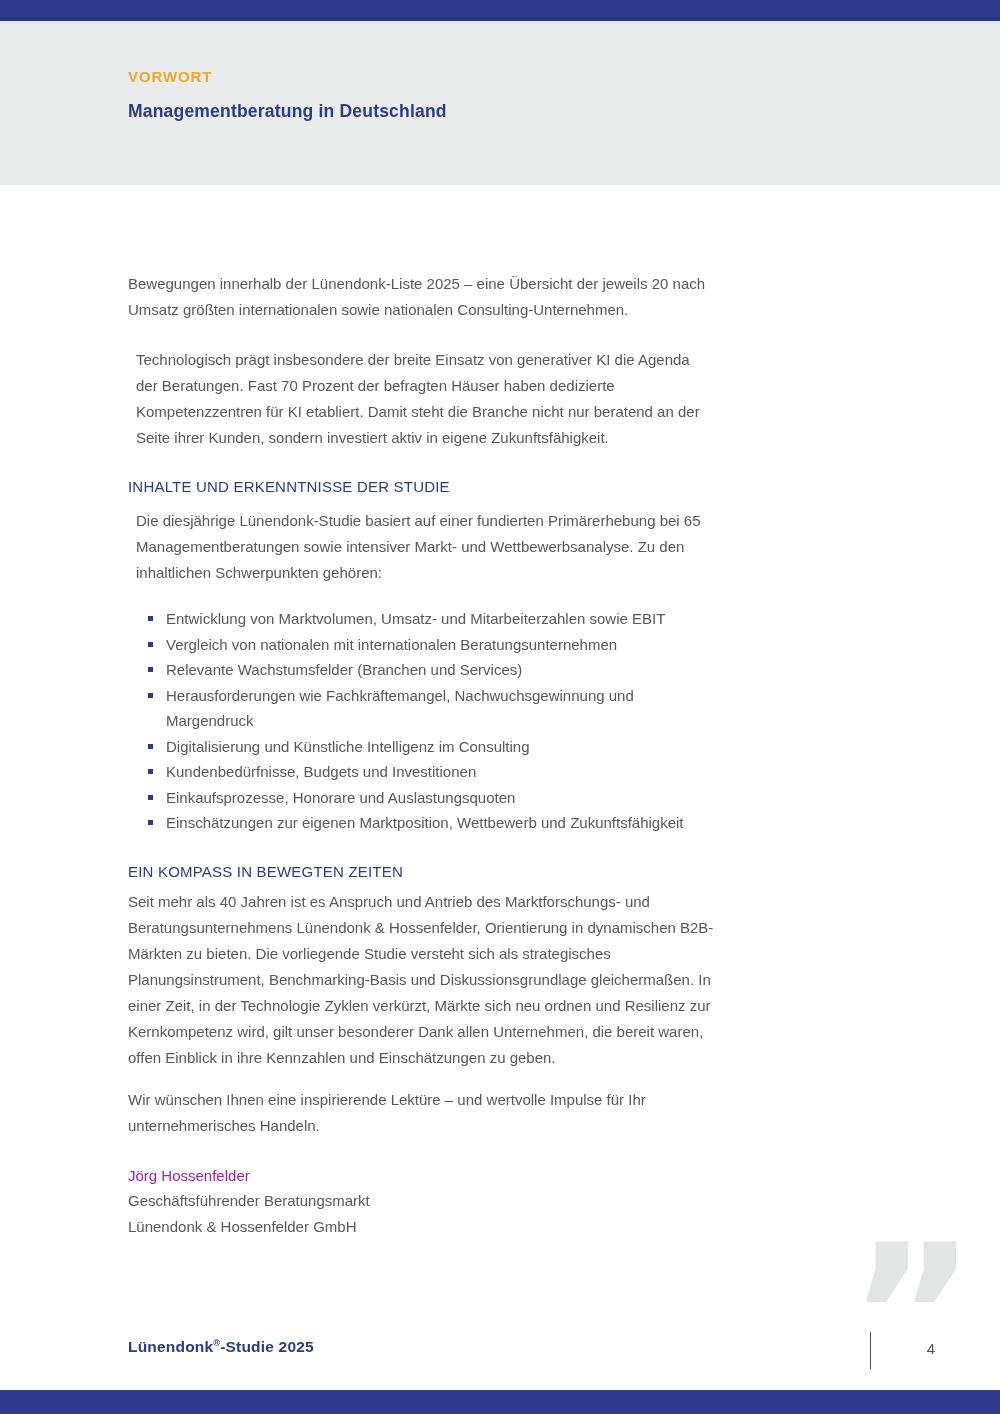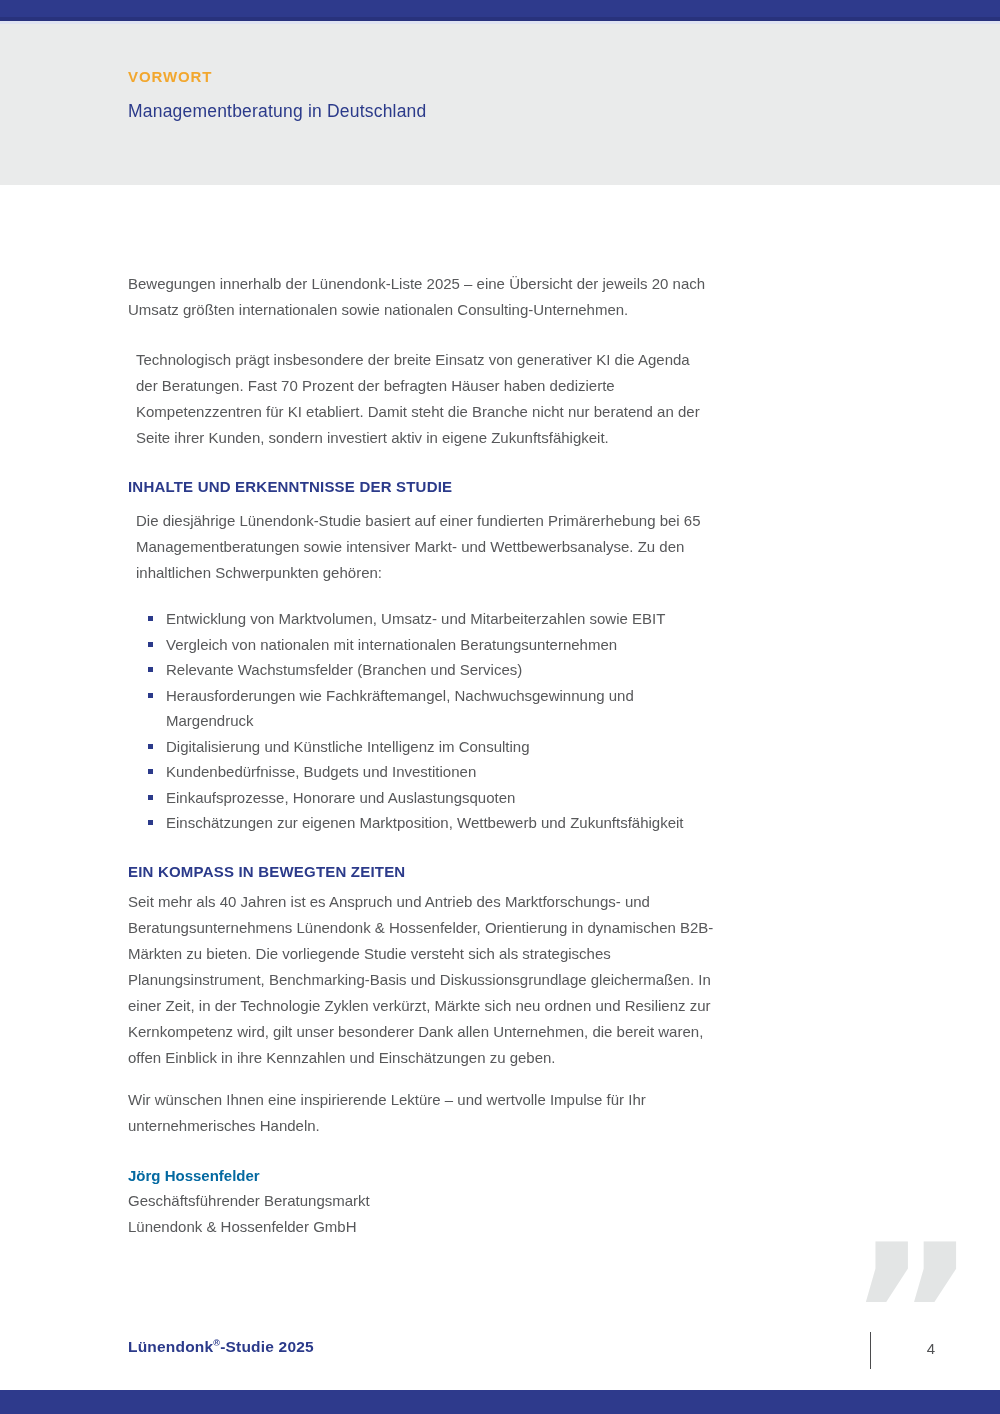--- a/index.html
+++ b/index.html
@@ -19,46 +19,46 @@
   .bar-light{height:3px;background:#dfe3f2;}
 
   
   .page-header{position:absolute;top:24px;left:0;right:0;height:161px;background:#eaebeb;}
   .kicker{
     position:absolute;left:128px;top:44px;
     font-size:15px;font-weight:bold;letter-spacing:.9px;color:#f2a72e;text-align:center;
   }
   .title{
     position:absolute;left:128px;top:77px;margin:0;
-    font-size:17.5px;font-weight:normal;color:#2b3a8a;letter-spacing:.2px;
+    font-size:17.5px;font-weight:bold;color:#2b3a8a;letter-spacing:.2px;
   }
 
   
   .content{
     position:absolute;left:128px;top:271px;width:594px;
     font-size:15px;line-height:26px;color:#57585a;
   }
   .content p{margin:0 0 24px;}
   .content p.tight{margin:8px;}
   .content p.para-after-heading{margin:4px 0 0;}
   .content h2{
     margin:23px 0 0;
-    font-size:15px;line-height:26px;font-weight:bold;
+    font-size:15px;line-height:26px;font-weight:normal;
     color:#2b3a8a;letter-spacing:.2px;
   }
   .content ul{list-style:none;margin:20px 0 0;padding:0 0 0 20px;}
   .content li{display:flex;line-height:25.5px;}
   .bullet{
     flex:none;width:5px;height:5px;background:#2b3a8a;
     margin:10px 13px 0 0;
   }
   .li-text{flex:1;}
   .closing{margin:16px 0 0 !important;}
   .signature{margin-top:24px;line-height:25.5px;}
-  .sig-name{font-weight:bold;color:#0369a1;}
+  .sig-name{font-weight:normal;color:#a21caf;}
 
   
   .bigquote{
     position:absolute;left:848px;top:1218px;
     font-family:"DejaVu Sans",sans-serif;
     font-size:195px;line-height:1;font-weight:bold;
     color:#e3e5e5;pointer-events:none;user-select:none;
   }
 
   

